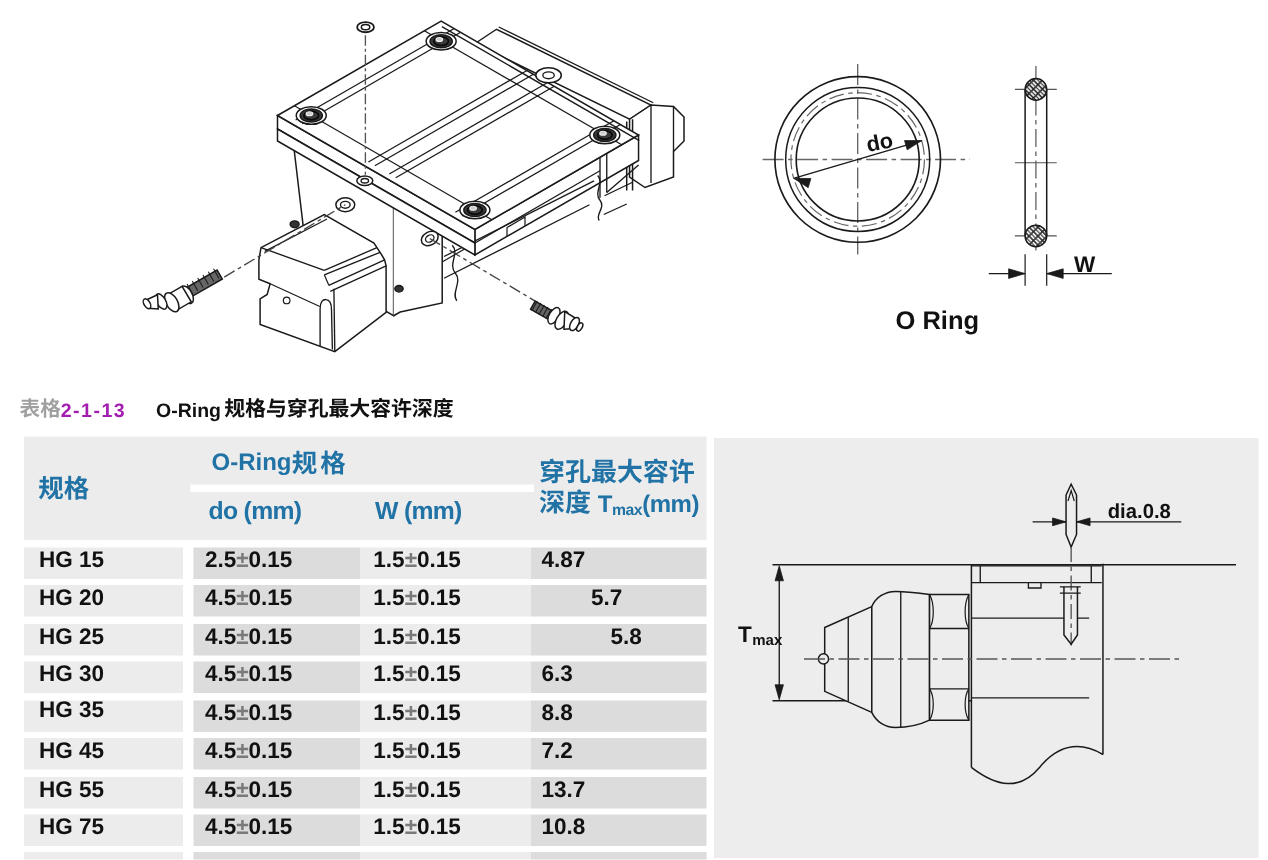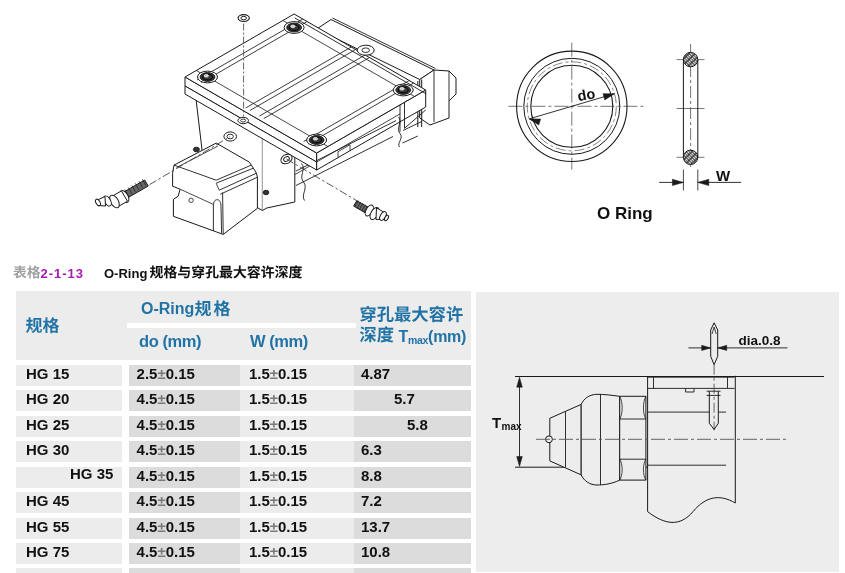--- a/index.html
+++ b/index.html
@@ -54,21 +54,21 @@
 <div class="abs cellL" style="left:239.5px;top:441.1px;width:114px;height:21.3px;"></div>
 <div class="abs cellD" style="left:353.5px;top:441.1px;width:117.4px;height:21.3px;"></div>
 <div class="abs rowtxt" style="left:26px;top:441.1px;">HG 30</div>
 <div class="abs rowtxt" style="left:136.6px;top:441.1px;">4.5<span class="pm">±</span>0.15</div>
 <div class="abs rowtxt" style="left:248.9px;top:441.1px;">1.5<span class="pm">±</span>0.15</div>
 <div class="abs rowtxt" style="left:361px;top:441.1px;">6.3</div>
 <div class="abs cellL" style="left:16px;top:466.6px;width:106.4px;height:21.3px;"></div>
 <div class="abs cellD" style="left:128.5px;top:466.6px;width:111px;height:21.3px;"></div>
 <div class="abs cellL" style="left:239.5px;top:466.6px;width:114px;height:21.3px;"></div>
 <div class="abs cellD" style="left:353.5px;top:466.6px;width:117.4px;height:21.3px;"></div>
-<div class="abs rowtxt" style="left:26px;top:465px;margin-left:44px;">HG 35</div>
+<div class="abs rowtxt" style="left:26px;top:465px;">HG 35</div>
 <div class="abs rowtxt" style="left:136.6px;top:466.6px;">4.5<span class="pm">±</span>0.15</div>
 <div class="abs rowtxt" style="left:248.9px;top:466.6px;">1.5<span class="pm">±</span>0.15</div>
 <div class="abs rowtxt" style="left:361px;top:466.6px;">8.8</div>
 <div class="abs cellL" style="left:16px;top:492.1px;width:106.4px;height:21.3px;"></div>
 <div class="abs cellD" style="left:128.5px;top:492.1px;width:111px;height:21.3px;"></div>
 <div class="abs cellL" style="left:239.5px;top:492.1px;width:114px;height:21.3px;"></div>
 <div class="abs cellD" style="left:353.5px;top:492.1px;width:117.4px;height:21.3px;"></div>
 <div class="abs rowtxt" style="left:26px;top:492.1px;">HG 45</div>
 <div class="abs rowtxt" style="left:136.6px;top:492.1px;">4.5<span class="pm">±</span>0.15</div>
 <div class="abs rowtxt" style="left:248.9px;top:492.1px;">1.5<span class="pm">±</span>0.15</div>

